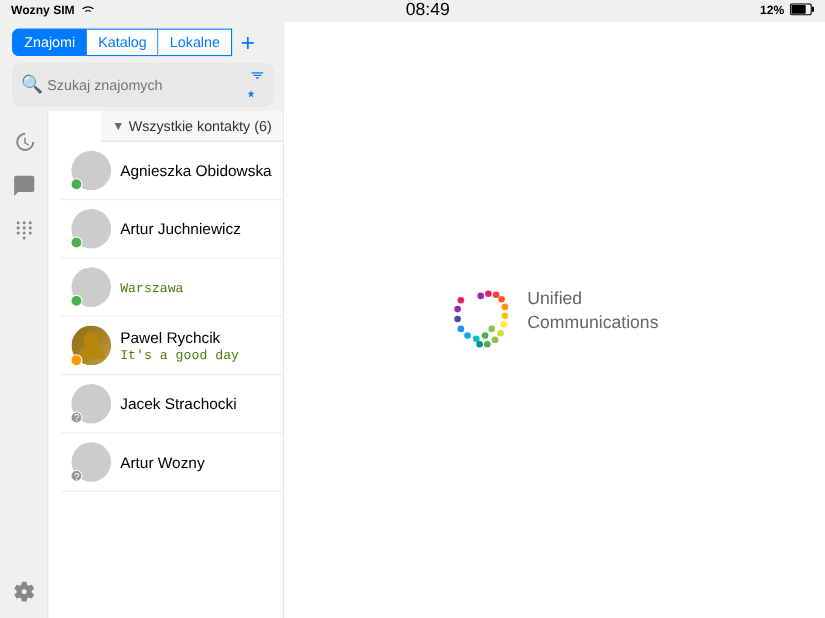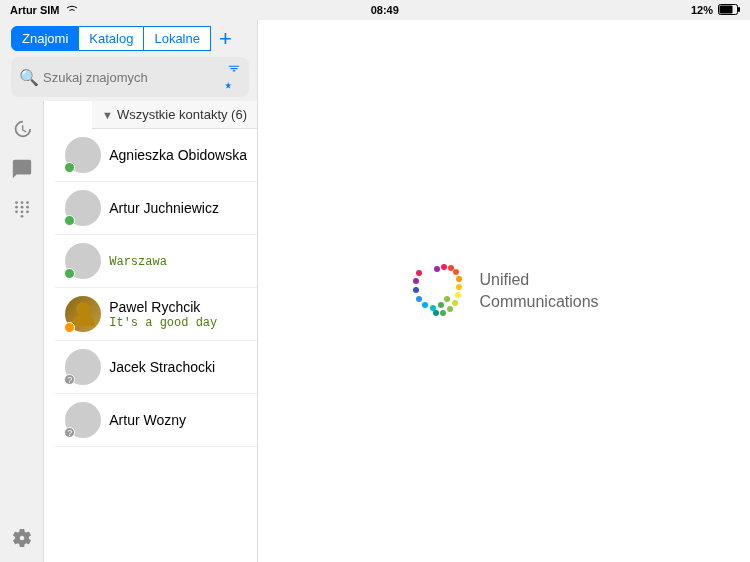--- a/index.html
+++ b/index.html
@@ -111,42 +111,42 @@
     .photo-avatar-img {
       width: 100%; height: 100%; background: linear-gradient(135deg, #8B7355, #A0856B);
       display: flex; align-items: center; justify-content: center; font-size: 14px; color: #fff;
     }
 
     
     .content-area {
       flex: 1; background: #fff; display: flex; align-items: center; justify-content: center;
     }
     .uc-logo {
-      display: flex; align-items: center; gap: 10px;
+      display: flex; gap: 10px;
     }
     .uc-dots {
       width: 60px; height: 60px; position: relative; flex-shrink: 0;
     }
     .uc-text { font-size: 16px; color: #666; line-height: 1.4; }
   </style>
 </head>
 <body>
 
 <div class="status-bar">
   <div class="status-left">
-    <span>Artur SIM</span>
+    <span>Wozny SIM</span>
     <span>
       <svg width="14" height="10" viewBox="0 0 14 10">
           <path d="M7 8.5 A0.8 0.8 0 1 1 7 8.5" fill="#000"></path>
           <path d="M4.5 6.5 Q7 4.5 9.5 6.5" fill="none" stroke="#000" stroke-width="1"></path>
           <path d="M2 4 Q7 0.5 12 4" fill="none" stroke="#000" stroke-width="1"></path>
         </svg>
     </span>
   </div>
-  <div style="font-size:11px;font-weight:700;">08:49</div>
+  <div style="font-size:16px;font-weight:400;">08:49</div>
   <div class="status-right">
     <span>12%</span>
     <span>
       <svg width="22" height="11" viewBox="0 0 22 11">
           <rect x="0.5" y="0.5" width="19" height="10" rx="2" ry="2" fill="none" stroke="#000" stroke-width="1"></rect>
           <rect x="1.5" y="1.5" width="13" height="8" rx="1" fill="#000"></rect>
           <rect x="20" y="3" width="2" height="5" rx="1" fill="#000"></rect>
         </svg>
     </span>
   </div>

